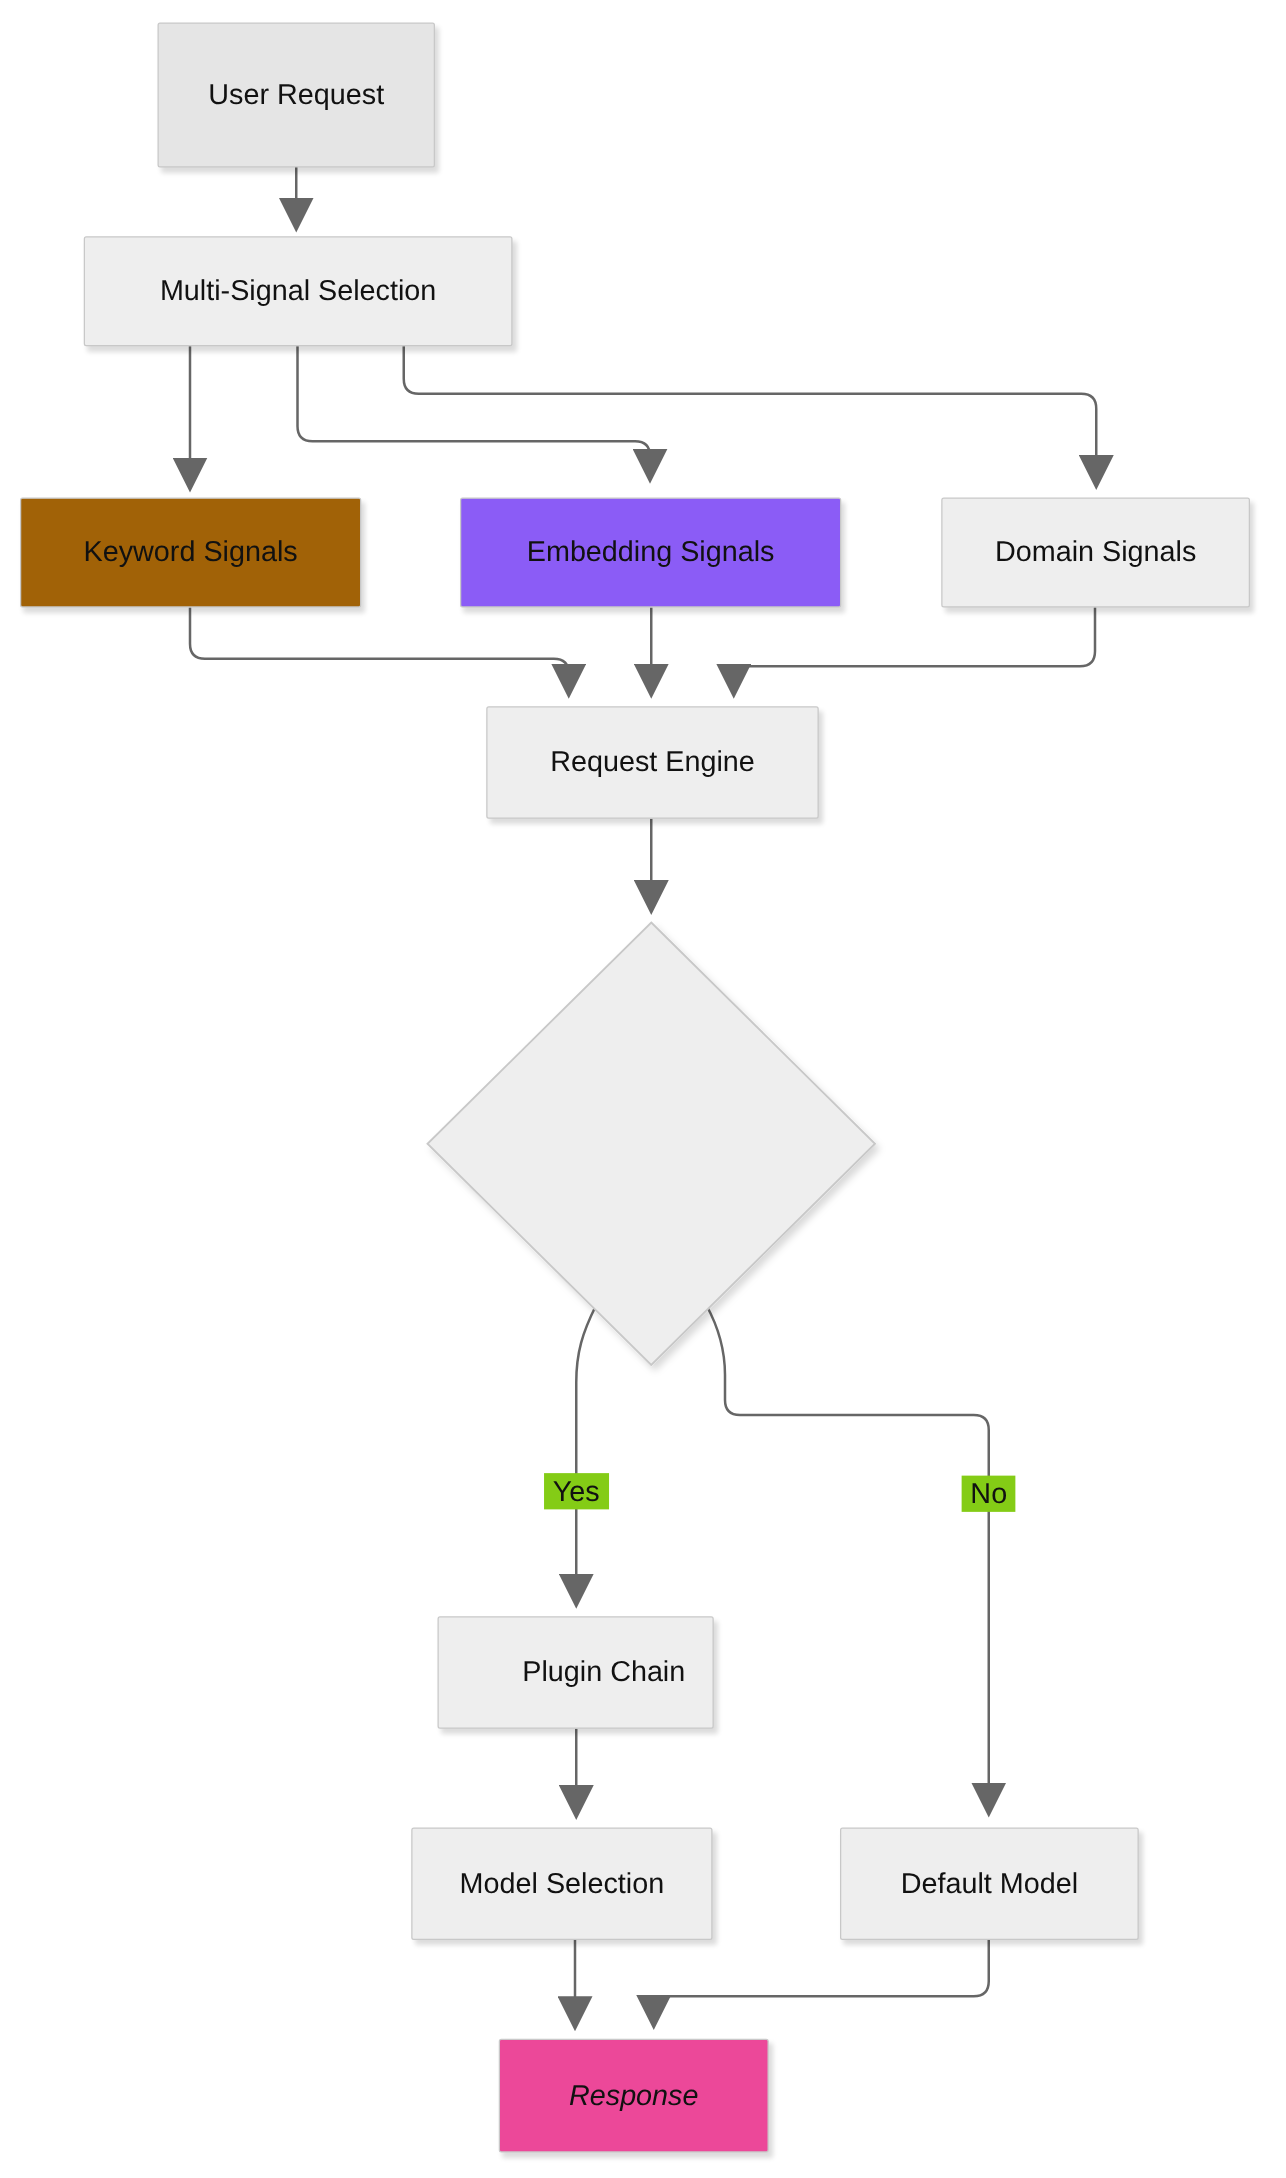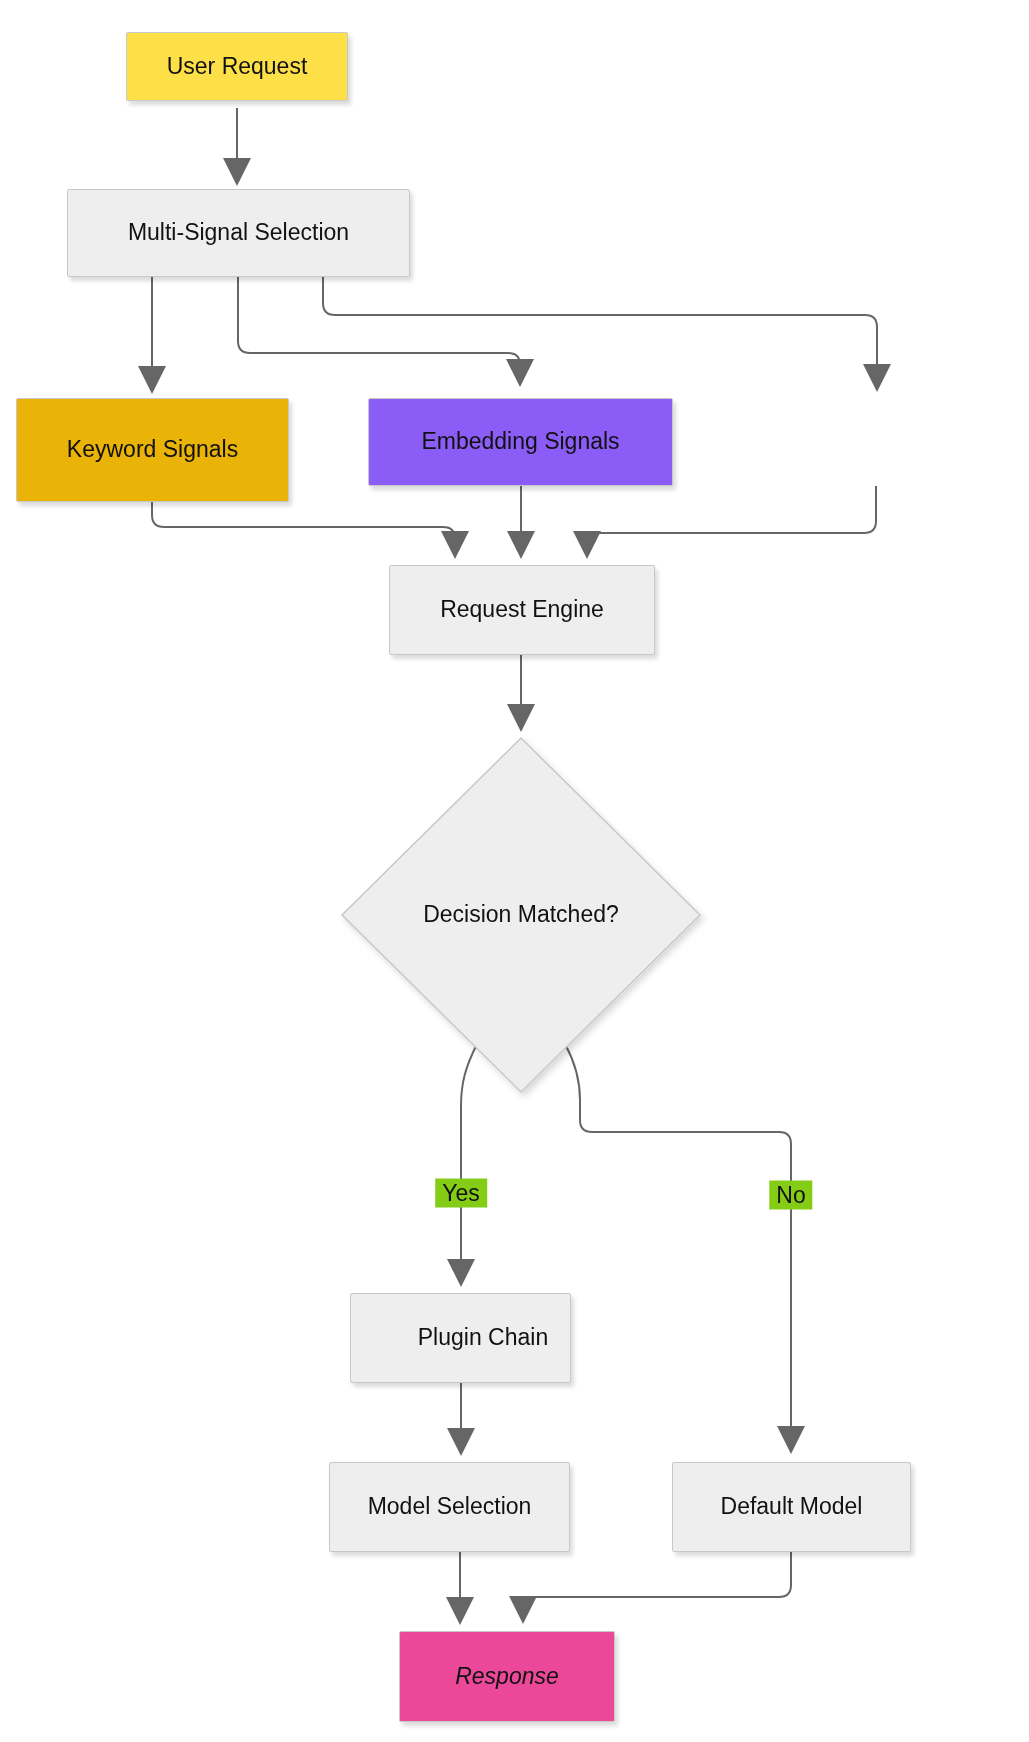--- a/index.html
+++ b/index.html
@@ -38,37 +38,37 @@
       <path d="M521,486 L521,556" class="edge" stroke="#666666" marker-end="url(#arrow)"></path>
       <path d="M876,486 L876,521 Q876,533 864,533 L599,533 Q587,533 587,545 L587,556" class="edge" stroke="#666666" marker-end="url(#arrow)"></path>
       <path d="M521,655 L521,729" class="edge" stroke="#666666" marker-end="url(#arrow)"></path>
       <path d="M477,1044 C466,1066 461,1082 461,1106 L461,1284" class="edge" stroke="#666666" marker-end="url(#arrow)"></path>
       <path d="M565,1044 C576,1064 580,1082 580,1100 L580,1120 Q580,1132 592,1132 L779,1132 Q791,1132 791,1144 L791,1451" class="edge" stroke="#666666" marker-end="url(#arrow)"></path>
       <path d="M461,1383 L461,1453" class="edge" stroke="#666666" marker-end="url(#arrow)"></path>
       <path d="M460,1552 L460,1622" class="edge" stroke="#666666" marker-end="url(#arrow)"></path>
       <path d="M791,1552 L791,1585 Q791,1597 779,1597 L535,1597 Q523,1597 523,1609 L523,1621" class="edge" stroke="#666666" marker-end="url(#arrow)"></path>
       <polygon points="521,738 700,915 521,1092 342,915" class="diamond-shape" fill="#eeeeee" stroke="#c8c8c8" filter="url(#ds)"></polygon>
     </svg>
-    <div class="node" style="left: 126px; top: 32px; width: 222px; height: 69px; background: #fde047; border-color: rgb(200, 200, 200); color: rgb(17, 17, 17);">
+    <div class="node" style="left: 126px; top: 18px; width: 222px; height: 116px; background: #e5e5e5; border-color: rgb(200, 200, 200); color: rgb(17, 17, 17);">
       <span>User Request</span>
     </div>
     <div class="node" style="left: 67px; top: 189px; width: 343px; height: 88px; background: rgb(238, 238, 238); border-color: rgb(200, 200, 200); color: rgb(17, 17, 17);">
       <span>Multi-Signal Selection</span>
     </div>
-    <div class="node" style="left: 16px; top: 398px; width: 273px; height: 104px; background: #eab308; border-color: rgb(200, 200, 200); color: rgb(17, 17, 17); justify-content: center;">
+    <div class="node" style="left: 16px; top: 398px; width: 273px; height: 88px; background: #a16207; border-color: rgb(200, 200, 200); color: rgb(17, 17, 17); justify-content: center;">
       <span>Keyword Signals</span>
     </div>
     <div class="node" style="left: 368px; top: 398px; width: 305px; height: 88px; background: #8b5cf6; border-color: rgb(200, 200, 200); color: rgb(17, 17, 17);">
       <span>Embedding Signals</span>
     </div>
+    <div class="node" style="left: 753px; top: 398px; width: 247px; height: 88px; background: rgb(238, 238, 238); border-color: rgb(200, 200, 200); color: rgb(17, 17, 17);">
+      <span>Domain Signals</span>
+    </div>
     <div class="node" style="left: 389px; top: 565px; width: 266px; height: 90px; background: rgb(238, 238, 238); border-color: rgb(200, 200, 200); color: rgb(17, 17, 17);">
       <span>Request Engine</span>
-    </div>
-    <div class="node no-chrome" style="left: 361px; top: 893px; width: 320px; height: 44px; color: rgb(17, 17, 17);">
-      <span>Decision Matched?</span>
     </div>
     <div class="node" style="left: 350px; top: 1293px; width: 221px; height: 90px; background: rgb(238, 238, 238); border-color: rgb(200, 200, 200); color: rgb(17, 17, 17); padding-left: 45px;">
       <span>Plugin Chain</span>
     </div>
     <div class="node" style="left: 329px; top: 1462px; width: 241px; height: 90px; background: rgb(238, 238, 238); border-color: rgb(200, 200, 200); color: rgb(17, 17, 17);">
       <span>Model Selection</span>
     </div>
     <div class="node" style="left: 672px; top: 1462px; width: 239px; height: 90px; background: rgb(238, 238, 238); border-color: rgb(200, 200, 200); color: rgb(17, 17, 17);">
       <span>Default Model</span>
     </div>

